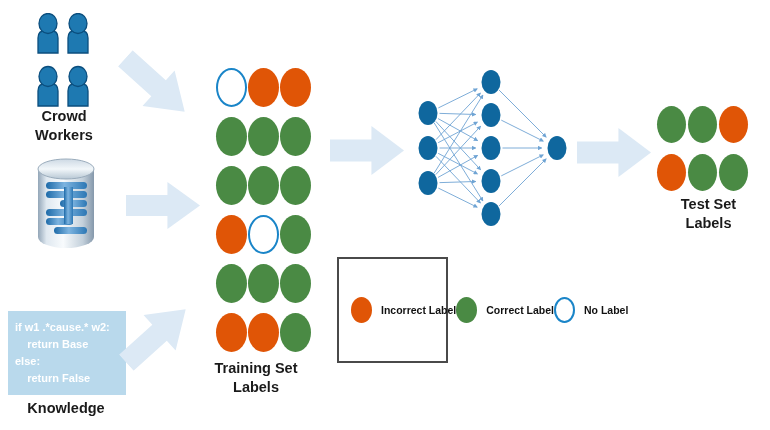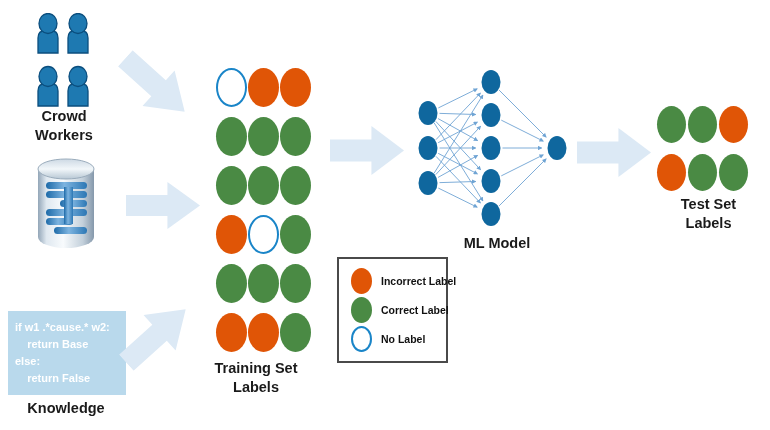--- a/index.html
+++ b/index.html
@@ -45,21 +45,21 @@
     line-height: 17px;
     padding: 8px 0 0 7px;
     white-space: pre;
   }
 
   
   #legend-box {
     left: 337px; top: 257px; width: 111px; height: 106px;
     background: #fff;
     border: 2px solid #4a4a4a;
-    display: flex; flex-direction: column; justify-content: space-between;
+    display: flex; flex-direction: row; justify-content: space-between;
     padding: 9px 4px 9px 12px;
   }
   .legend-row { display: flex; align-items: center; }
   .legend-dot { width: 21px; height: 26px; border-radius: 50%; flex: 0 0 auto; }
   .legend-label { margin-left: 9px; font-size: 10.5px; font-weight: 700; color: #111; white-space: nowrap; }
 
   
   #nn-svg { left: 410px; top: 60px; }
   .nn-node { fill: var(--c-node-blue, #0F679E); }
   .nn-line { stroke: var(--c-nn-line, #6FA4D4); stroke-width: 0.9; fill: none; }
@@ -208,21 +208,20 @@
       <ellipse cx="18" cy="53" rx="9.5" ry="12" class="nn-node"></ellipse>
       <ellipse cx="18" cy="88" rx="9.5" ry="12" class="nn-node"></ellipse>
       <ellipse cx="18" cy="123" rx="9.5" ry="12" class="nn-node"></ellipse>
       <ellipse cx="81" cy="22" rx="9.5" ry="12" class="nn-node"></ellipse>
       <ellipse cx="81" cy="55" rx="9.5" ry="12" class="nn-node"></ellipse>
       <ellipse cx="81" cy="88" rx="9.5" ry="12" class="nn-node"></ellipse>
       <ellipse cx="81" cy="121" rx="9.5" ry="12" class="nn-node"></ellipse>
       <ellipse cx="81" cy="154" rx="9.5" ry="12" class="nn-node"></ellipse>
       <ellipse cx="147" cy="88" rx="9.5" ry="12" class="nn-node"></ellipse>
     </svg>
-  <div class="caption" style="left:444px; top:234px; width:106px;">ML Model</div>
 
   <div class="dots-grid" id="test-grid">
       <div class="dot dot-correct"></div>
       <div class="dot dot-correct"></div>
       <div class="dot dot-incorrect"></div>
       <div class="dot dot-incorrect"></div>
       <div class="dot dot-correct"></div>
       <div class="dot dot-correct"></div>
     </div>
   <div class="caption" style="left:672px; top:195px; width:73px;">Test Set Labels</div>

